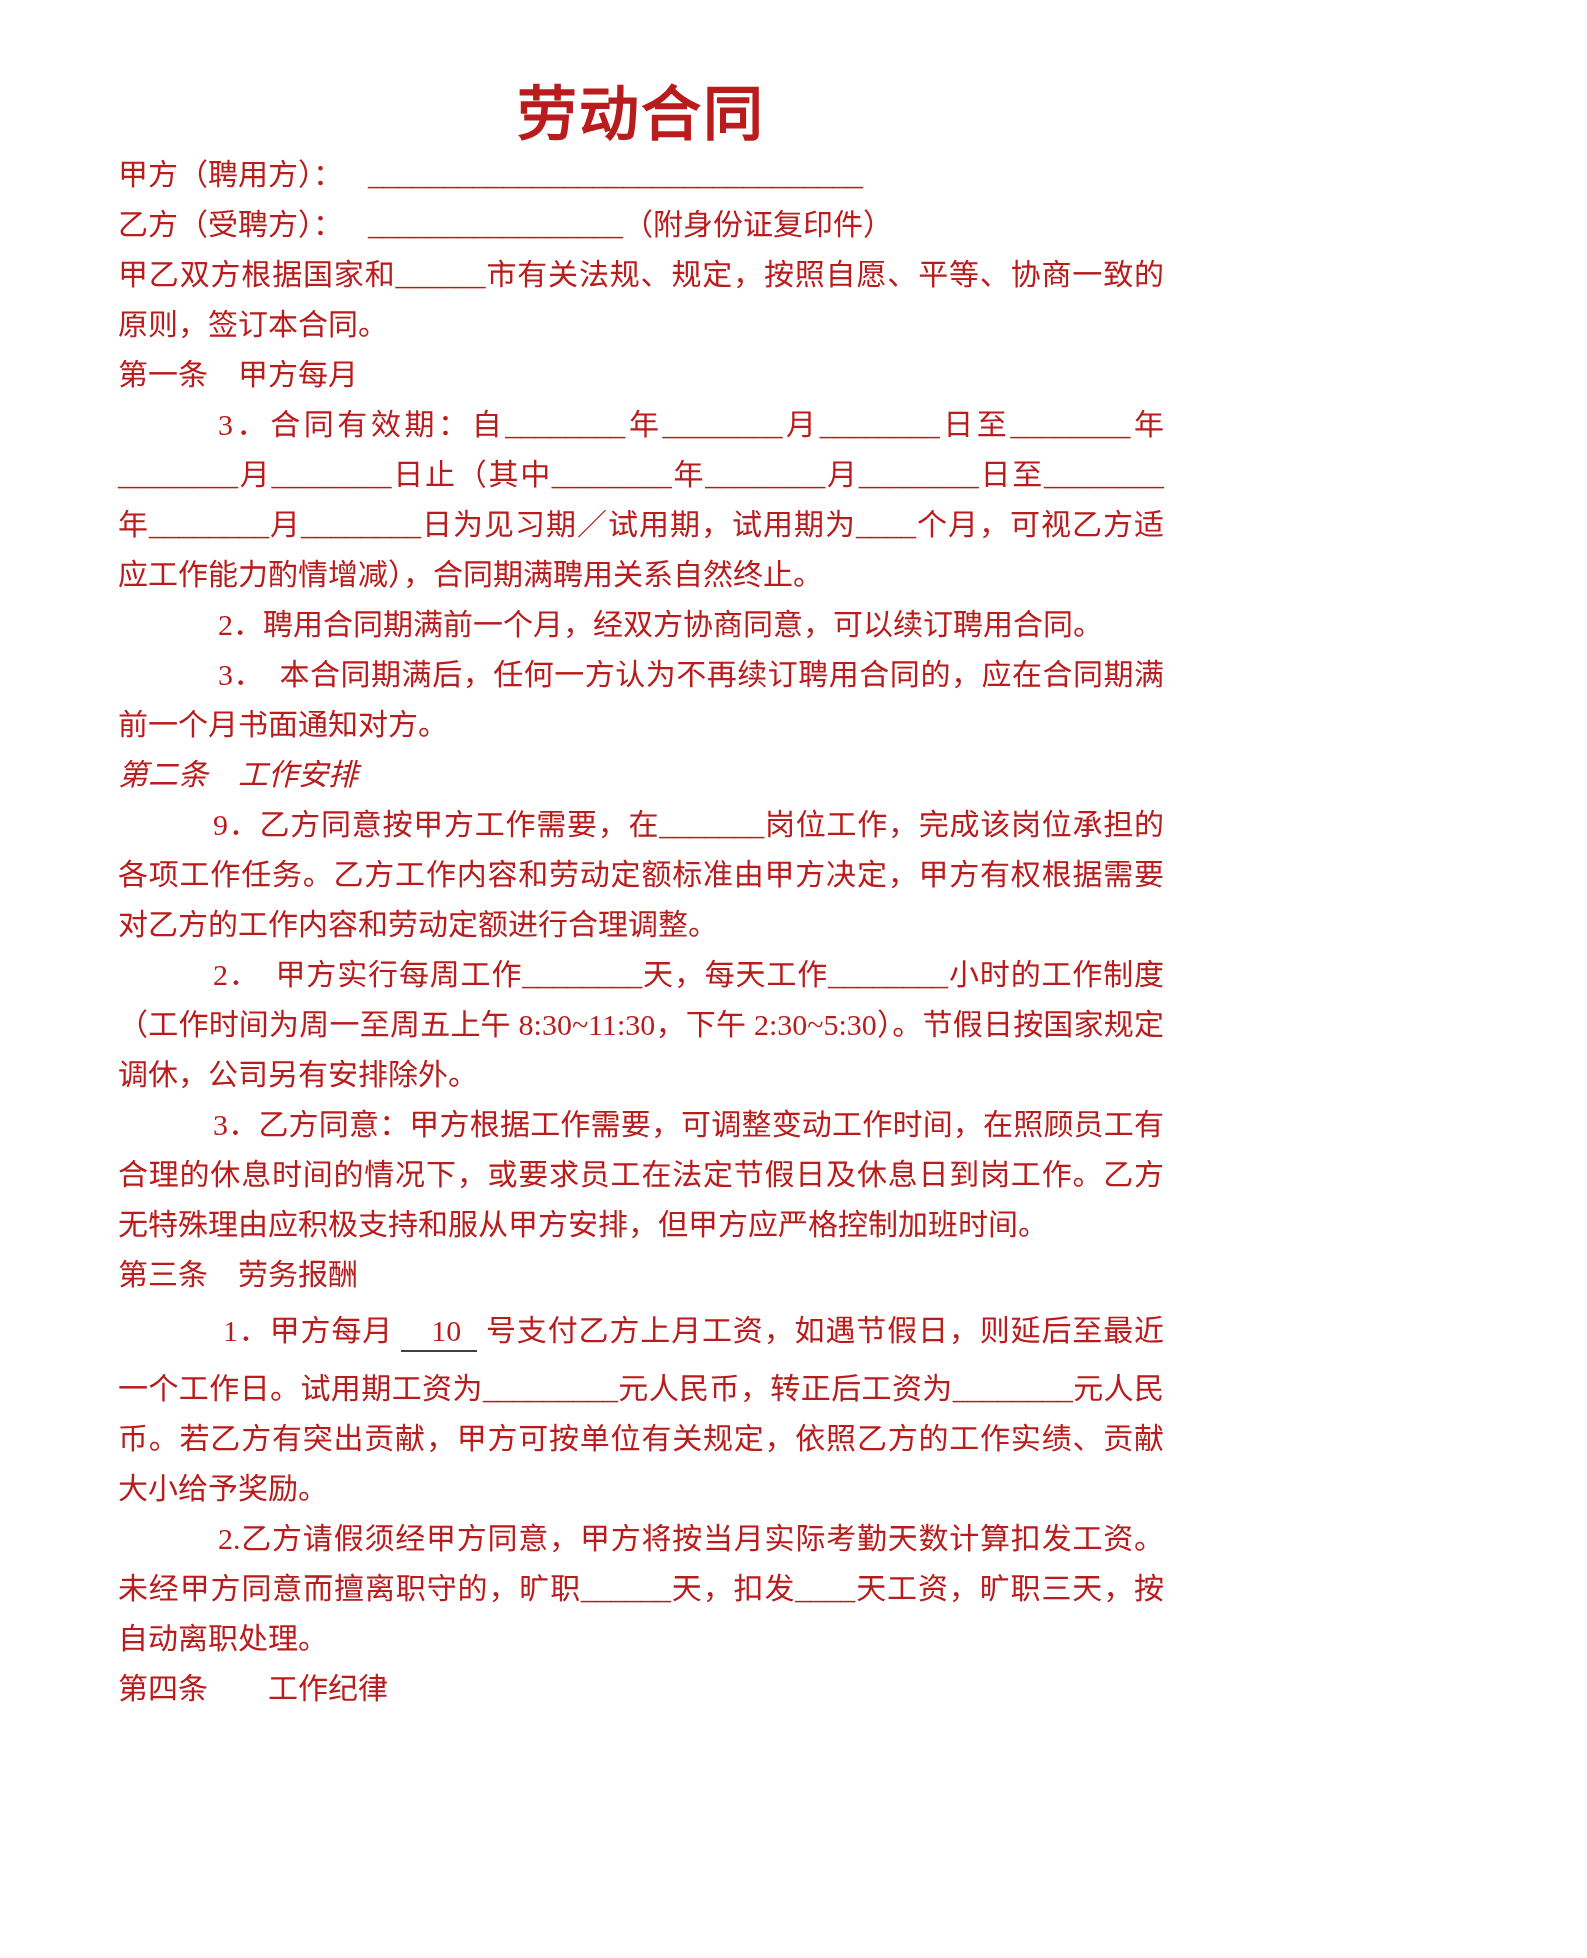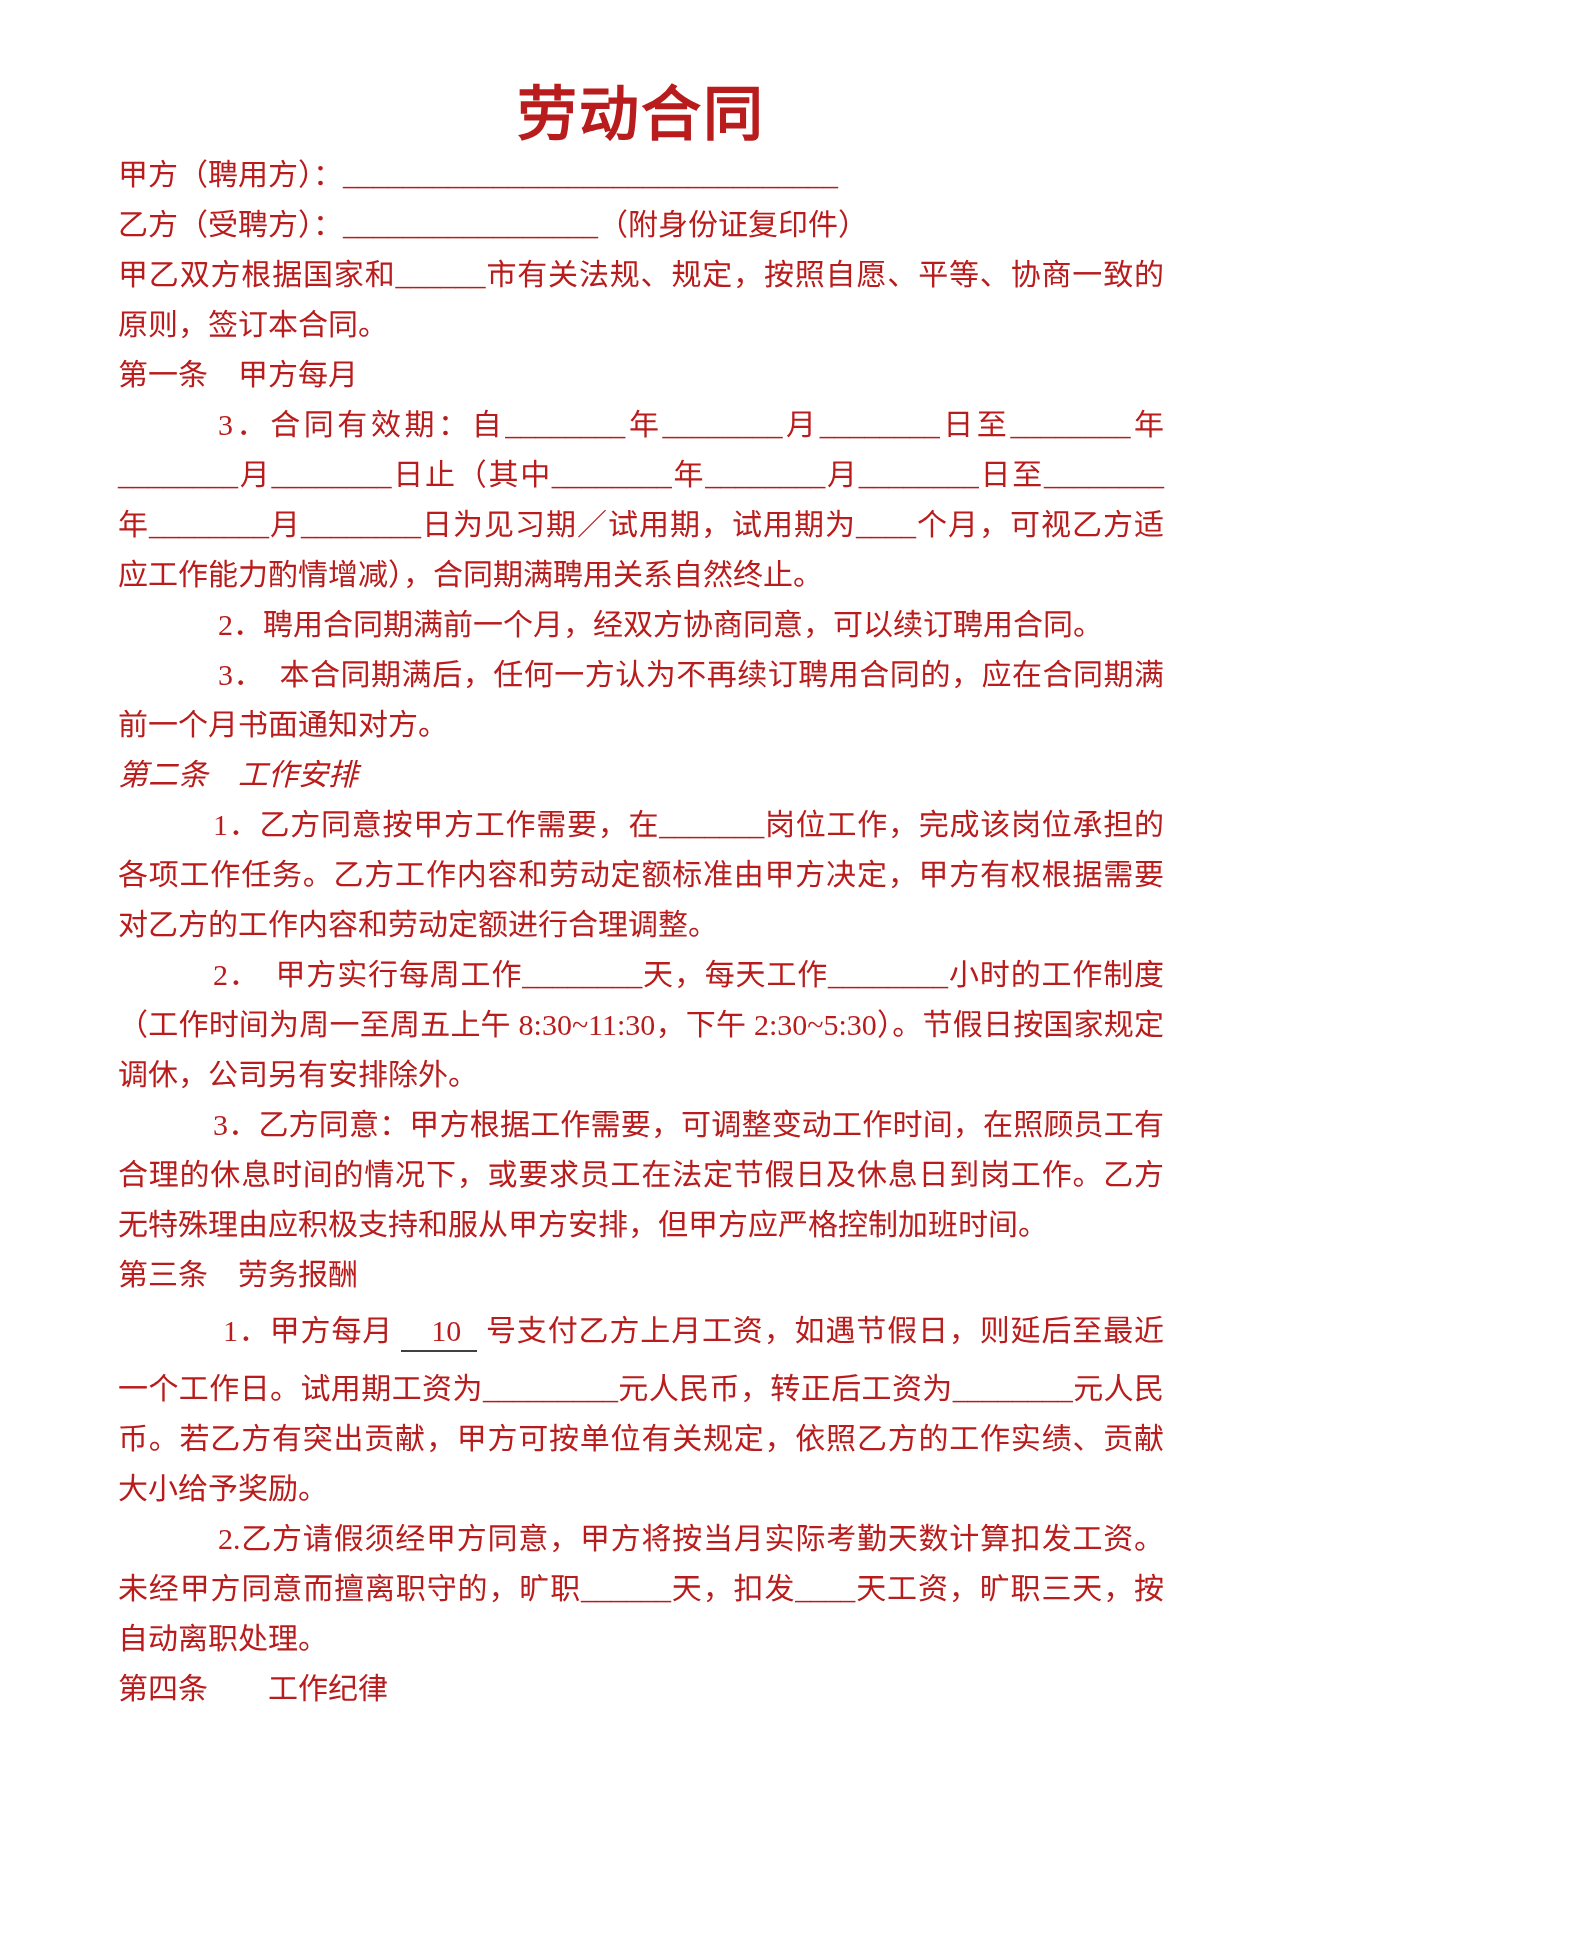--- a/index.html
+++ b/index.html
@@ -27,21 +27,21 @@
     font-size: 60px;
     line-height: 70px;
     font-weight: bold;
     letter-spacing: 2px;
   }
 
   .party { white-space: nowrap; }
   .party-a { margin-top: 46px; }
   .party-b { margin-top: 86px; }
 
-  .blank { letter-spacing: 0; }
+  .blank { letter-spacing: 0; margin-left: 25px; }
 
   .para { text-align: justify; }
   .intro { margin-top: 30px; }
 
   .sec {
     font-size: 30px;
     font-weight: 400;
     line-height: 50px;
   }
   .sec-1 { margin-top: 12px; }
@@ -79,21 +79,21 @@
   <p class="party party-b"><span>乙方（受聘方）：</span><span class="blank">_________________</span><span>（附身份证复印件）</span></p>
 
   <p class="para intro">甲乙双方根据国家和______市有关法规、规定，按照自愿、平等、协商一致的原则，签订本合同。</p>
 
   <h2 class="sec sec-1">第一条　甲方每月</h2>
   <p class="para indent-a item-first">3．合同有效期：自________年________月________日至________年________月________日止（其中________年________月________日至________年________月________日为见习期／试用期，试用期为____个月，可视乙方适应工作能力酌情增减），合同期满聘用关系自然终止。</p>
   <p class="para indent-a">2．聘用合同期满前一个月，经双方协商同意，可以续订聘用合同。</p>
   <p class="para indent-a">3．　本合同期满后，任何一方认为不再续订聘用合同的，应在合同期满前一个月书面通知对方。</p>
 
   <h2 class="sec sec-2">第二条　工作安排</h2>
-  <p class="para indent-b item-first-sm">1．乙方同意按甲方工作需要，在_______岗位工作，完成该岗位承担的各项工作任务。乙方工作内容和劳动定额标准由甲方决定，甲方有权根据需要对乙方的工作内容和劳动定额进行合理调整。</p>
+  <p class="para indent-b item-first-sm">9．乙方同意按甲方工作需要，在_______岗位工作，完成该岗位承担的各项工作任务。乙方工作内容和劳动定额标准由甲方决定，甲方有权根据需要对乙方的工作内容和劳动定额进行合理调整。</p>
   <p class="para indent-b">2．　甲方实行每周工作________天，每天工作________小时的工作制度（工作时间为周一至周五上午 8:30~11:30，下午 2:30~5:30）。节假日按国家规定调休，公司另有安排除外。</p>
   <p class="para indent-b">3．乙方同意：甲方根据工作需要，可调整变动工作时间，在照顾员工有合理的休息时间的情况下，或要求员工在法定节假日及休息日到岗工作。乙方无特殊理由应积极支持和服从甲方安排，但甲方应严格控制加班时间。</p>
 
   <h2 class="sec sec-3">第三条　劳务报酬</h2>
   <p class="para indent-c item-first-sm"><span>1．甲方每月</span><span class="fill-value">10</span><span>号支付乙方上月工资，如遇节假日，则延后至最近一个工作日。试用期工资为_________元人民币，转正后工资为________元人民币。若乙方有突出贡献，甲方可按单位有关规定，依照乙方的工作实绩、贡献大小给予奖励。</span></p>
   <p class="para indent-a">2.乙方请假须经甲方同意，甲方将按当月实际考勤天数计算扣发工资。未经甲方同意而擅离职守的，旷职______天，扣发____天工资，旷职三天，按自动离职处理。</p>
 
   <h2 class="sec sec-4">第四条　　工作纪律</h2>
 
 </div>

